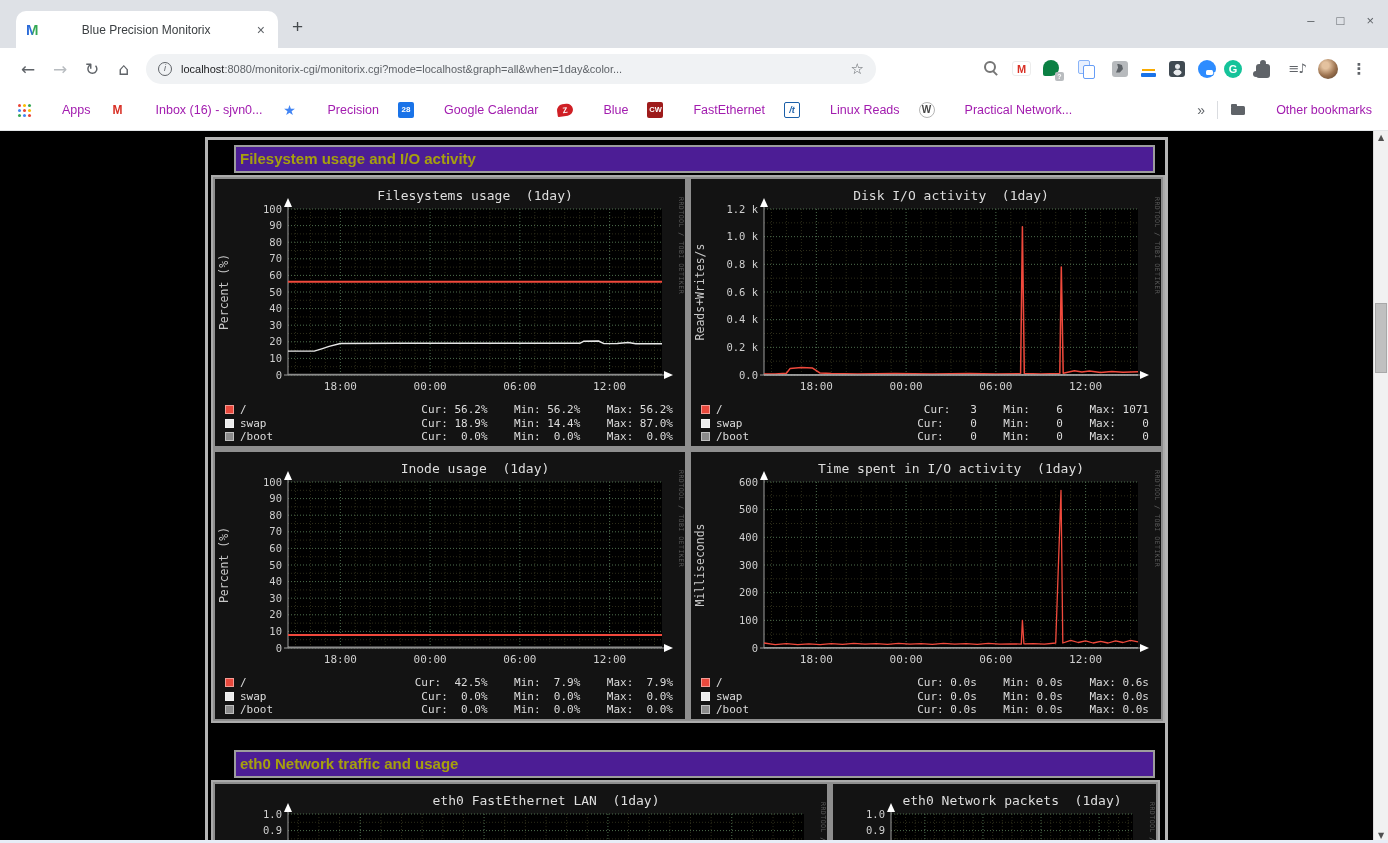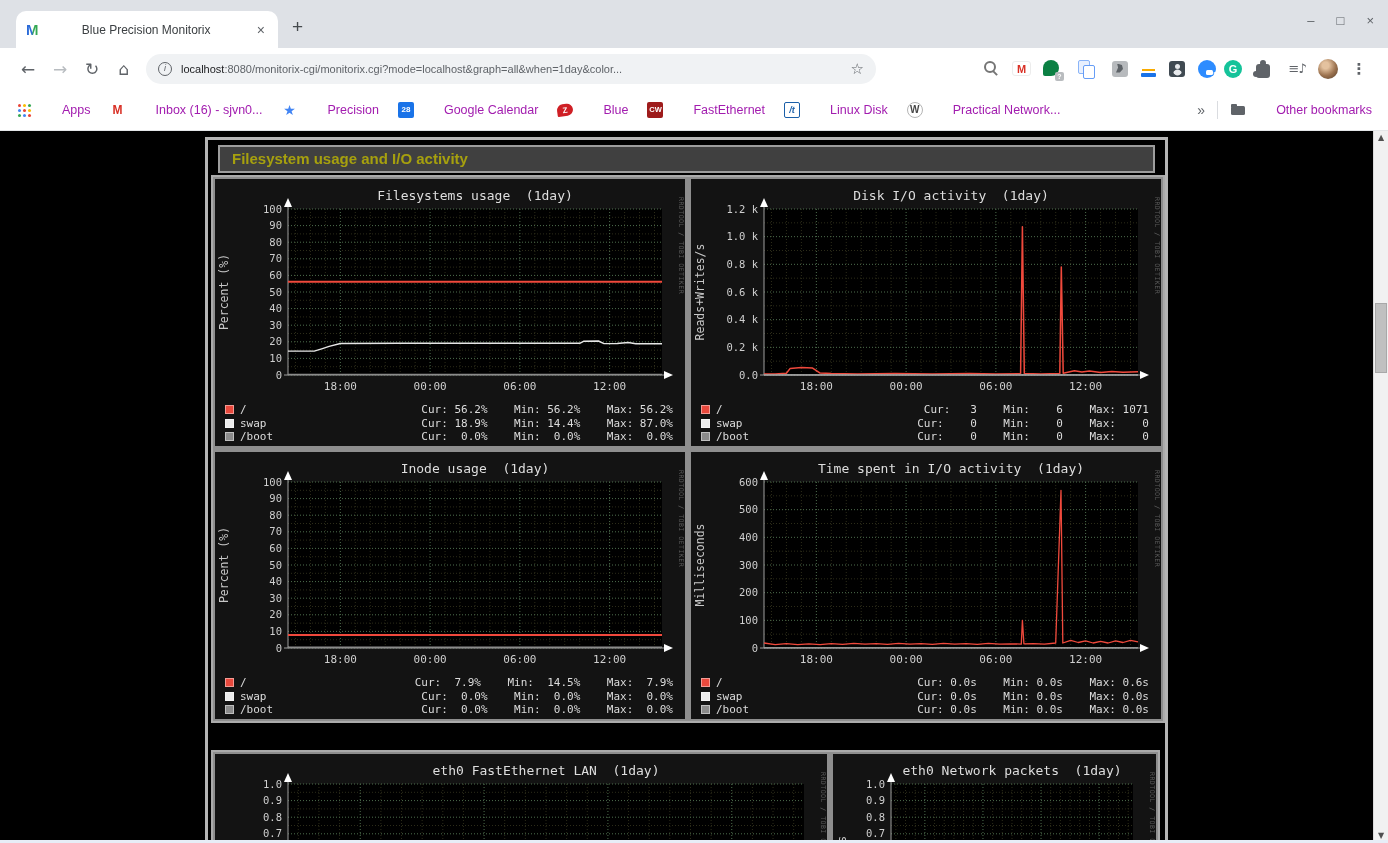--- a/index.html
+++ b/index.html
@@ -68,21 +68,21 @@
   .bm-linuxtoday { background:#fff; border:1.5px solid #1b5fa8; color:#1b5fa8; font-weight:bold; font-style:italic; font-size:9px; border-radius:2px; }
   .bm-wordpress { background:#fff; color:#464646; border:1px solid #b5b5b5; border-radius:50%; font-size:10px; font-weight:bold; }
   .bm-chevron { margin-left:auto; color:#5f6368; font-size:14px; cursor:pointer; }
   .bm-divider { width:1px; height:18px; background:#dadce0; margin:0 12px; }
   .bm-folder::before { content:''; position:absolute; width:14px; height:9px; background:#5f6368; border-radius:1.5px; top:4.5px; left:1px; }
   .bm-folder::after { content:''; position:absolute; width:6px; height:3px; background:#5f6368; border-radius:1px 1px 0 0; top:2px; left:1px; }
 
   
   .content { position:relative; height:712px; background:#000; overflow:hidden; }
   .page-wrap { position:absolute; left:205px; top:6px; width:963px; min-height:760px; border:3px solid #b5b5b5; background:#000; padding:5px 0 20px 0; }
-  .section-title-bar { margin:0 10px 2px 10px; background:#404040; border:2px solid #9d9d9d; padding:2px 12px; font-weight:bold; font-size:15px; color:#a6a00e; line-height:20px; }
+  .section-title-bar { margin:0 10px 2px 26px; background:#4c1d95; border:2px solid #9d9d9d; padding:2px 4px; font-weight:bold; font-size:15px; color:#a6a00e; line-height:20px; }
   .section2-gap { height:27px; }
   .charts-frame { display:inline-grid; grid-template-columns:auto auto; gap:6px; margin:0 3px; border:2px solid #ababab; background:#8e8e8e; padding:2px; }
   .chart-panel { background:#131313; position:relative; height:267px; overflow:hidden; }
   svg text { white-space:pre; }
   .legend { position:absolute; left:10px; right:12px; top:224px; font-family:"DejaVu Sans Mono",monospace; font-size:11px; color:#dcdcdc; }
   .legend-row { display:flex; align-items:center; height:13.5px; }
   .legend-swatch { width:9px; height:9px; margin-right:6px; border:1px solid rgba(255,255,255,0.45); flex:none; }
   .legend-stats { margin-left:auto; white-space:pre; }
 
   
@@ -158,21 +158,21 @@
       <div class="bm-item">
         <span class="bmicon bm-zdnet">Z</span>
         <span class="bm-label">Blue</span>
       </div>
       <div class="bm-item">
         <span class="bmicon bm-cw">CW</span>
         <span class="bm-label">FastEthernet</span>
       </div>
       <div class="bm-item">
         <span class="bmicon bm-linuxtoday">/t</span>
-        <span class="bm-label">Linux Disk</span>
+        <span class="bm-label">Linux Reads</span>
       </div>
       <div class="bm-item">
         <span class="bmicon bm-wordpress">W</span>
         <span class="bm-label">Practical Network...</span>
       </div>
     </div>
   <span class="bm-chevron">»</span>
   <div class="bm-divider"></div>
   <div class="bm-item" style="margin-right:0">
     <span class="bmicon bm-folder"></span>
@@ -422,21 +422,21 @@
             <text x="215.12" y="211" fill="#cfcfcf" font-size="11" font-family="&quot;DejaVu Sans Mono&quot;,monospace" text-anchor="middle">00:00</text>
             <text x="304.88" y="211" fill="#cfcfcf" font-size="11" font-family="&quot;DejaVu Sans Mono&quot;,monospace" text-anchor="middle">06:00</text>
             <text x="394.64" y="211" fill="#cfcfcf" font-size="11" font-family="&quot;DejaVu Sans Mono&quot;,monospace" text-anchor="middle">12:00</text>
             <text x="260" y="21" fill="#dedede" font-size="13" font-family="&quot;DejaVu Sans Mono&quot;,monospace" text-anchor="middle">Inode usage  (1day)</text>
             <text x="0" y="0" fill="#c8c8c8" font-size="11.5" font-family="&quot;DejaVu Sans Mono&quot;,monospace" text-anchor="middle" transform="translate(13,113) rotate(-90)">Percent (%)</text>
             <text x="0" y="0" fill="#5c5c5c" font-size="6.5" font-family="&quot;DejaVu Sans Mono&quot;,monospace" text-anchor="start" transform="translate(464,18) rotate(90)" letter-spacing="0.5">RRDTOOL / TOBI OETIKER</text>
           </svg><div class="legend">
             <div class="legend-row">
               <span class="legend-swatch" style="background: rgb(233, 73, 61);"></span>
               <span>/</span>
-              <span class="legend-stats">Cur:  7.9%    Min:  14.5%    Max:  7.9%</span>
+              <span class="legend-stats">Cur:  42.5%    Min:  7.9%    Max:  7.9%</span>
             </div>
             <div class="legend-row">
               <span class="legend-swatch" style="background: rgb(236, 236, 236);"></span>
               <span>swap</span>
               <span class="legend-stats">Cur:  0.0%    Min:  0.0%    Max:  0.0%</span>
             </div>
             <div class="legend-row">
               <span class="legend-swatch" style="background: rgb(139, 139, 139);"></span>
               <span>/boot</span>
               <span class="legend-stats">Cur:  0.0%    Min:  0.0%    Max:  0.0%</span>
@@ -515,20 +515,21 @@
               <span class="legend-stats">Cur: 0.0s    Min: 0.0s    Max: 0.0s</span>
             </div>
             <div class="legend-row">
               <span class="legend-swatch" style="background: rgb(139, 139, 139);"></span>
               <span>/boot</span>
               <span class="legend-stats">Cur: 0.0s    Min: 0.0s    Max: 0.0s</span>
             </div>
           </div></div>
       </div>
     <div class="section2-gap"></div>
+    <div class="section-title-bar">eth0 Network traffic and usage</div>
     <div class="charts-frame">
         <div class="chart-panel" style="width: 612px;"><svg width="612" height="222">
             <rect x="73" y="30" width="516" height="166" fill="#000"></rect>
             <line x1="73" y1="187.7" x2="589" y2="187.7" stroke="#2c2c19" stroke-width="1" stroke-dasharray="1,2"></line>
             <line x1="73" y1="171.1" x2="589" y2="171.1" stroke="#2c2c19" stroke-width="1" stroke-dasharray="1,2"></line>
             <line x1="73" y1="154.5" x2="589" y2="154.5" stroke="#2c2c19" stroke-width="1" stroke-dasharray="1,2"></line>
             <line x1="73" y1="137.9" x2="589" y2="137.9" stroke="#2c2c19" stroke-width="1" stroke-dasharray="1,2"></line>
             <line x1="73" y1="121.3" x2="589" y2="121.3" stroke="#2c2c19" stroke-width="1" stroke-dasharray="1,2"></line>
             <line x1="73" y1="104.69999999999999" x2="589" y2="104.69999999999999" stroke="#2c2c19" stroke-width="1" stroke-dasharray="1,2"></line>
             <line x1="73" y1="88.10000000000001" x2="589" y2="88.10000000000001" stroke="#2c2c19" stroke-width="1" stroke-dasharray="1,2"></line>

